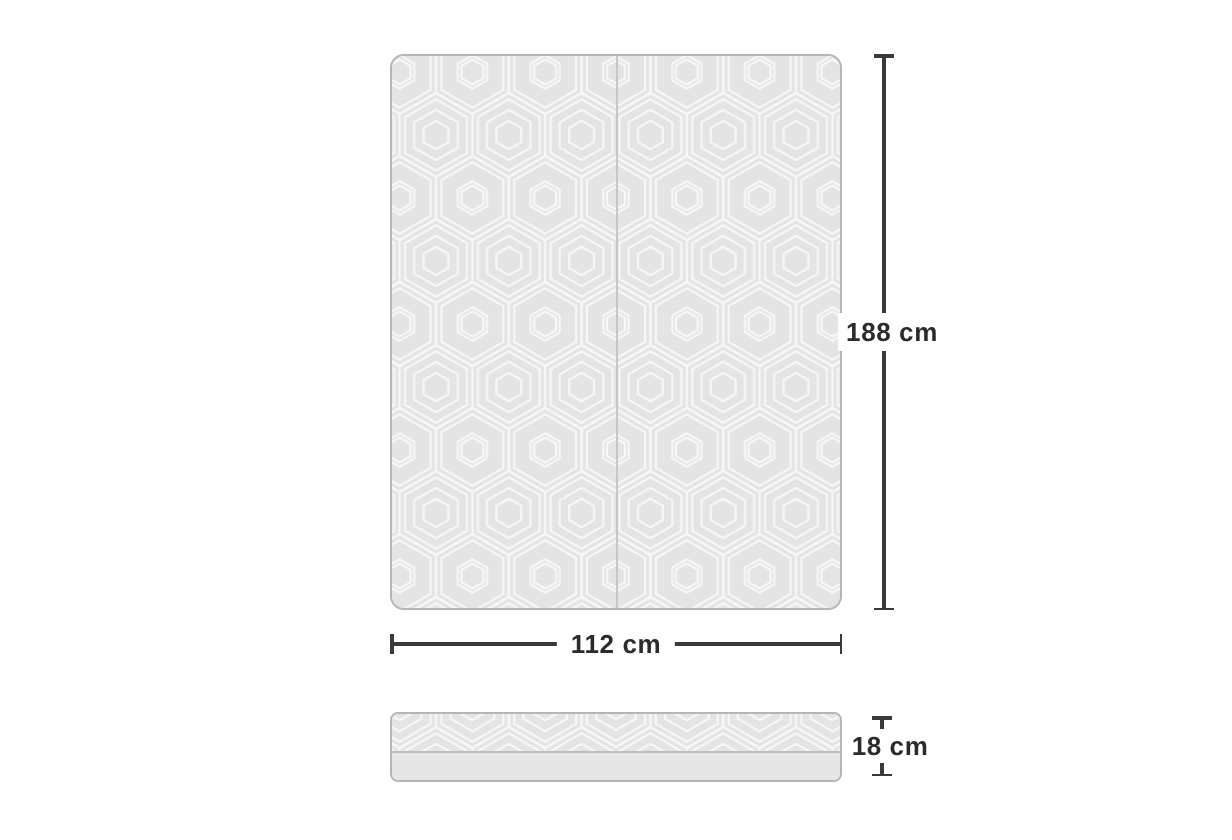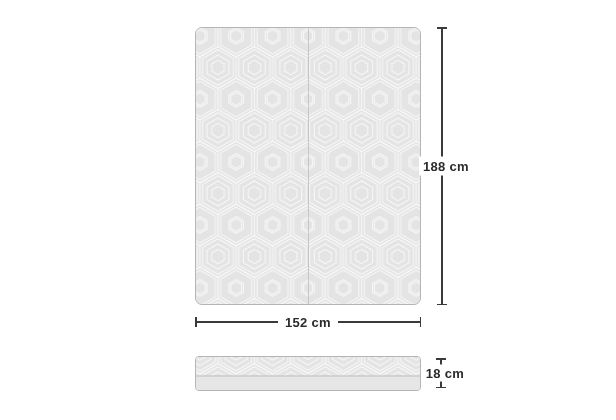--- a/index.html
+++ b/index.html
@@ -110,21 +110,21 @@
     <div class="line-v"></div>
     <div class="cap-top"></div>
     <div class="cap-bottom"></div>
     <span class="dim-label">188 cm</span>
   </div>
 
   <div class="dim dim-width">
     <div class="line-h"></div>
     <div class="cap-left"></div>
     <div class="cap-right"></div>
-    <span class="dim-label">152 cm</span>
+    <span class="dim-label">112 cm</span>
   </div>
 
   <div class="side-view">
     <svg viewBox="0 0 224 33" preserveAspectRatio="none" xmlns="http://www.w3.org/2000/svg" xmlns:xlink="http://www.w3.org/1999/xlink">
       <defs>
         <g id="cellA2">
           <polygon points="0,-21 18.2,-10.5 18.2,10.5 0,21 -18.2,10.5 -18.2,-10.5"></polygon>
           <polygon points="0,-17.85 15.47,-8.92 15.47,8.92 0,17.85 -15.47,8.92 -15.47,-8.92"></polygon>
           <polygon points="0,-12.6 10.92,-6.3 10.92,6.3 0,12.6 -10.92,6.3 -10.92,-6.3"></polygon>
           <polygon points="0,-7.14 6.19,-3.57 6.19,3.57 0,7.14 -6.19,3.57 -6.19,-3.57"></polygon>

